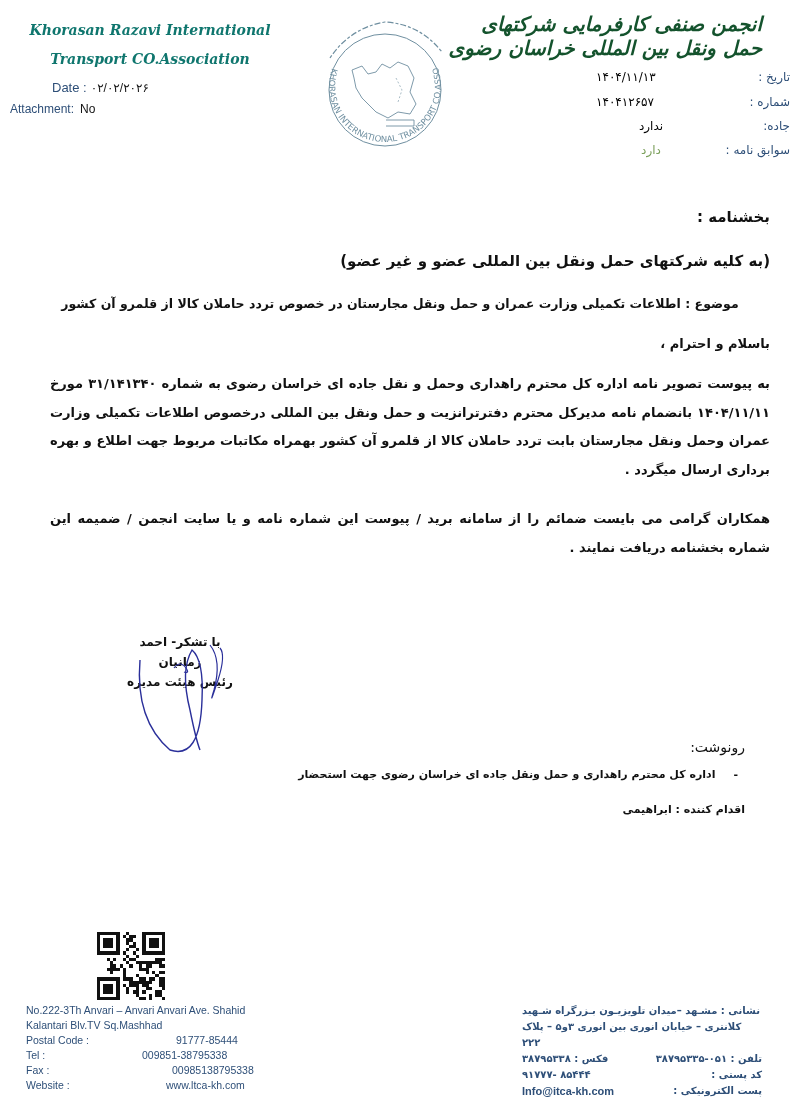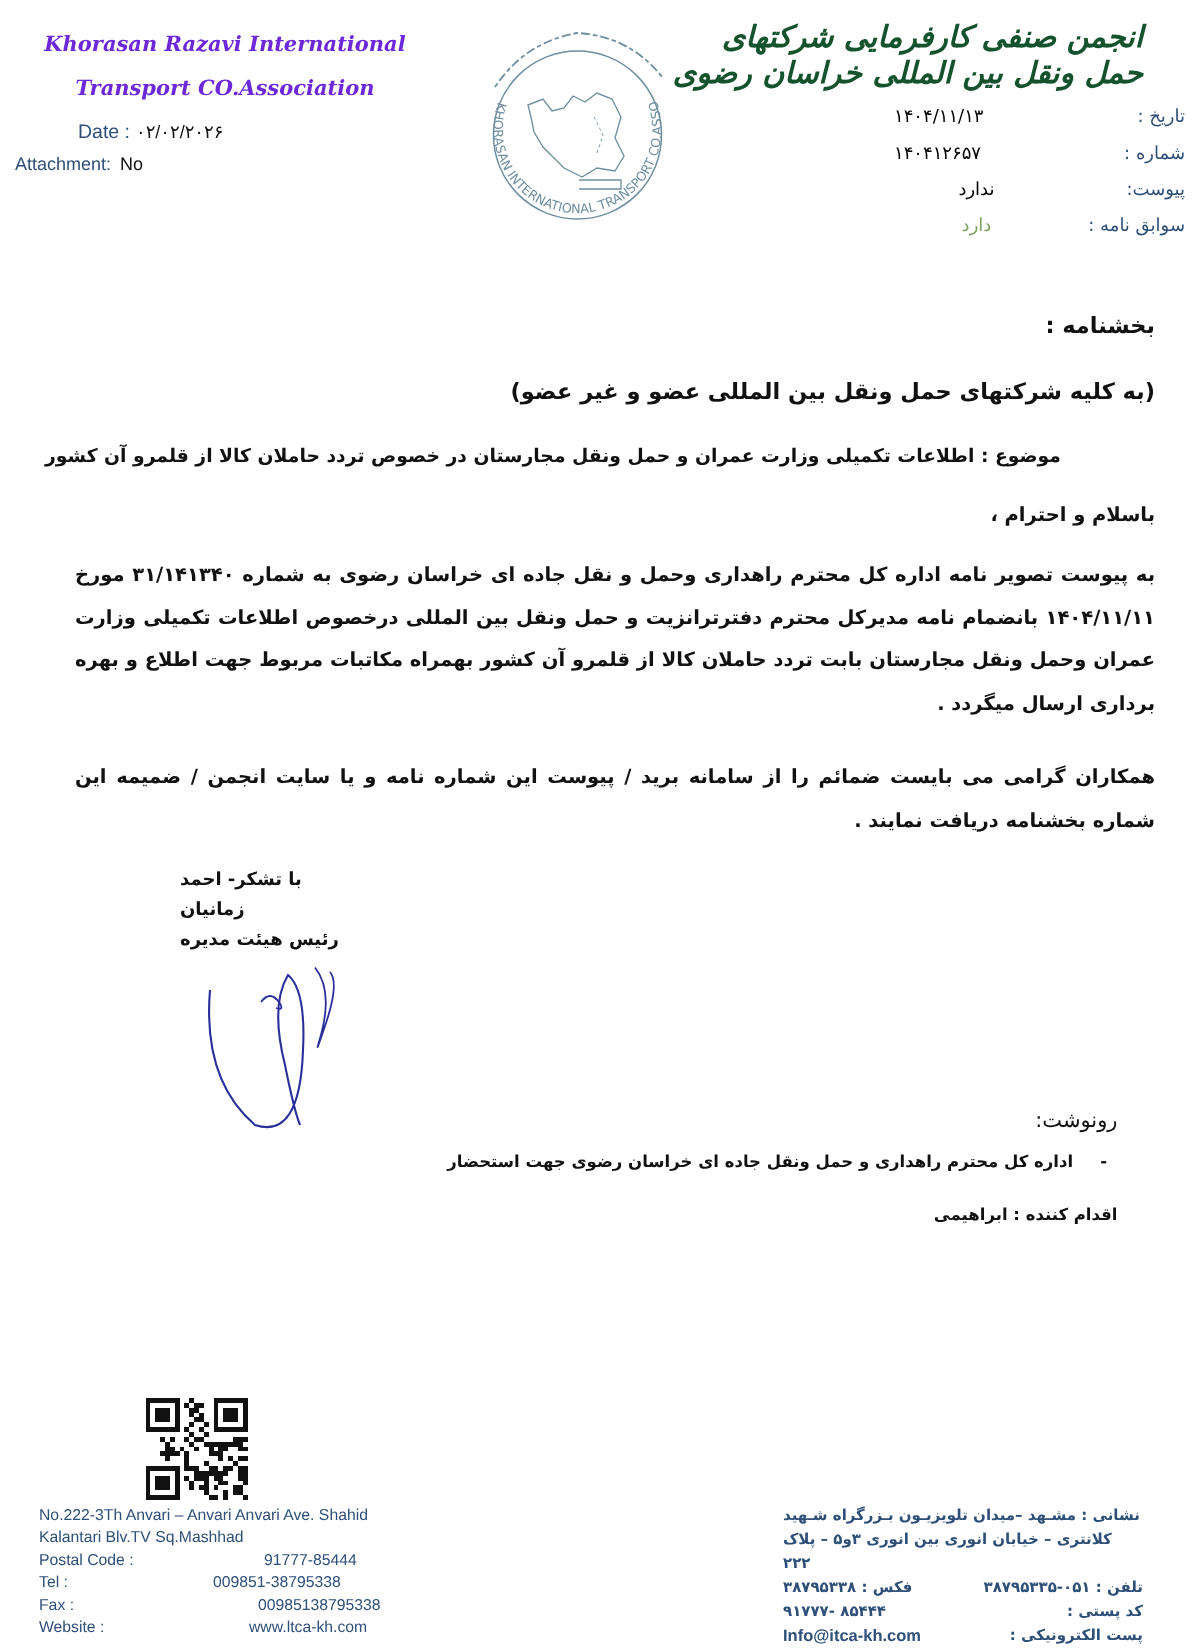--- a/index.html
+++ b/index.html
@@ -1,51 +1,51 @@
 <!DOCTYPE html>
 <html><head>
 <meta charset="utf-8">
 <style>
   html, body { margin: 0; padding: 0; background: #ffffff; }
   body { width: 800px; height: 1100px; position: relative; overflow: hidden; font-family: "DejaVu Sans", sans-serif; color: #111; }
   .abs { position: absolute; }
 
   
-  .org-en { left: 0; width: 300px; text-align: center; color: #6d28d9; font-family: "DejaVu Serif", serif; font-style: italic; font-weight: bold; font-size: 14px; }
+  .org-en { left: 0; width: 300px; text-align: center; color: #0f766e; font-family: "DejaVu Serif", serif; font-style: italic; font-weight: bold; font-size: 14px; }
   .org-en.l1 { top: 22px; }
   .org-en.l2 { top: 51px; }
   .date-row { left: 52px; top: 80px; font-size: 13px; color: #2e4f78; font-family: "Liberation Sans", sans-serif; }
   .date-row .val { color: #111; font-size: 12px; margin-left: 4px; }
   .att-row { left: 10px; top: 102px; font-size: 12px; color: #2e4f78; font-family: "Liberation Sans", sans-serif; }
   .att-row .val { color: #111; margin-left: 6px; }
 
   
   .seal { left: 310px; top: 8px; width: 150px; height: 152px; }
 
   
   .org-fa { right: 38px; top: 12px; width: 320px; text-align: right; direction: rtl; color: #14532d; font-family: "DejaVu Serif", serif; font-style: italic; font-size: 20px; font-weight: bold; letter-spacing: -0.5px; }
   .meta { right: 10px; direction: rtl; font-size: 12px; font-family: "DejaVu Sans", sans-serif; display: flex; }
   .meta .k { color: #2e4f78; width: 84px; text-align: right; }
   .meta .v { color: #000000; width: 110px; text-align: left; direction: ltr; }
   .meta .v.green { color: #7ba05b; }
   .meta.r1 { top: 70px; } .meta.r2 { top: 95px; } .meta.r3 { top: 119px; } .meta.r4 { top: 143px; }
   .meta.r3 .v, .meta.r4 .v { text-align: center; direction: rtl; }
 
   
-  .rtl { direction: rtl; text-align: left; font-family: "DejaVu Sans", sans-serif; }
+  .rtl { direction: rtl; text-align: center; font-family: "DejaVu Sans", sans-serif; }
   .title { right: 30px; top: 208px; font-size: 15px; font-weight: bold; }
   .addr { right: 30px; top: 252px; font-size: 15px; font-weight: bold; }
   .subject { right: 30px; top: 296px; font-size: 12.5px; font-weight: bold; width: 740px; }
   .greet { right: 30px; top: 336px; font-size: 13px; font-weight: bold; }
   .para { right: 30px; width: 720px; font-size: 13px; font-weight: bold; line-height: 28.5px; text-align: justify; text-align-last: right; }
   .para.p1 { top: 370px; }
   .para.p2 { top: 505px; }
 
   
-  .sig-text { left: 120px; top: 576px; width: 120px; font-size: 12px; font-weight: bold; line-height: 20px; }
+  .sig-text { left: 120px; top: 632px; width: 120px; font-size: 12px; font-weight: bold; line-height: 20px; }
   .sig-svg { left: 130px; top: 640px; width: 110px; height: 120px; }
 
   
   .cc-label { right: 55px; top: 739px; font-size: 14px; }
   .cc-item { right: 62px; top: 768px; font-size: 11px; font-weight: bold; display: flex; gap: 18px; direction: rtl; }
   .handler { right: 55px; top: 803px; font-size: 11px; font-weight: bold; }
 
   
   .qr { left: 96px; top: 932px; width: 70px; height: 68px; }
   .foot-en { left: 26px; top: 1003px; font-family: "Liberation Sans", sans-serif; font-size: 10.5px; color: #2e4f78; line-height: 15px; }
@@ -85,21 +85,21 @@
 <div class="abs org-fa">انجمن صنفی کارفرمایی شرکتهای حمل ونقل بین المللی خراسان رضوی</div>
 <div class="abs meta r1">
   <span class="k">تاریخ :</span>
   <span class="v">۱۴۰۴/۱۱/۱۳</span>
 </div>
 <div class="abs meta r2">
   <span class="k">شماره :</span>
   <span class="v">۱۴۰۴۱۲۶۵۷</span>
 </div>
 <div class="abs meta r3">
-  <span class="k">پیوست:</span>
+  <span class="k">جاده:</span>
   <span class="v">ندارد</span>
 </div>
 <div class="abs meta r4">
   <span class="k">سوابق نامه :</span>
   <span class="v green">دارد</span>
 </div>
 
 <div class="abs rtl title">بخشنامه :</div>
 <div class="abs rtl addr">(به کلیه شرکتهای حمل ونقل بین المللی عضو و غیر عضو)</div>
 <div class="abs rtl subject">موضوع : اطلاعات تکمیلی وزارت عمران و حمل ونقل مجارستان در خصوص تردد حاملان کالا از قلمرو آن کشور</div>

